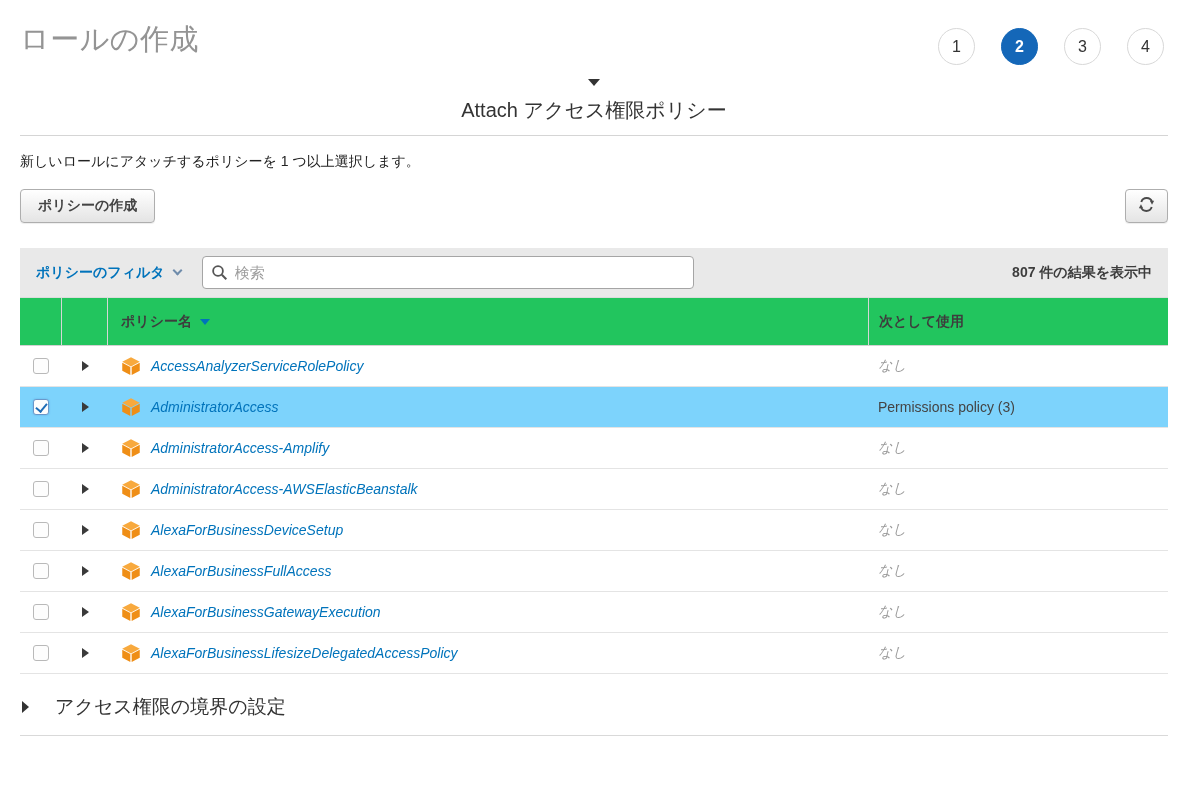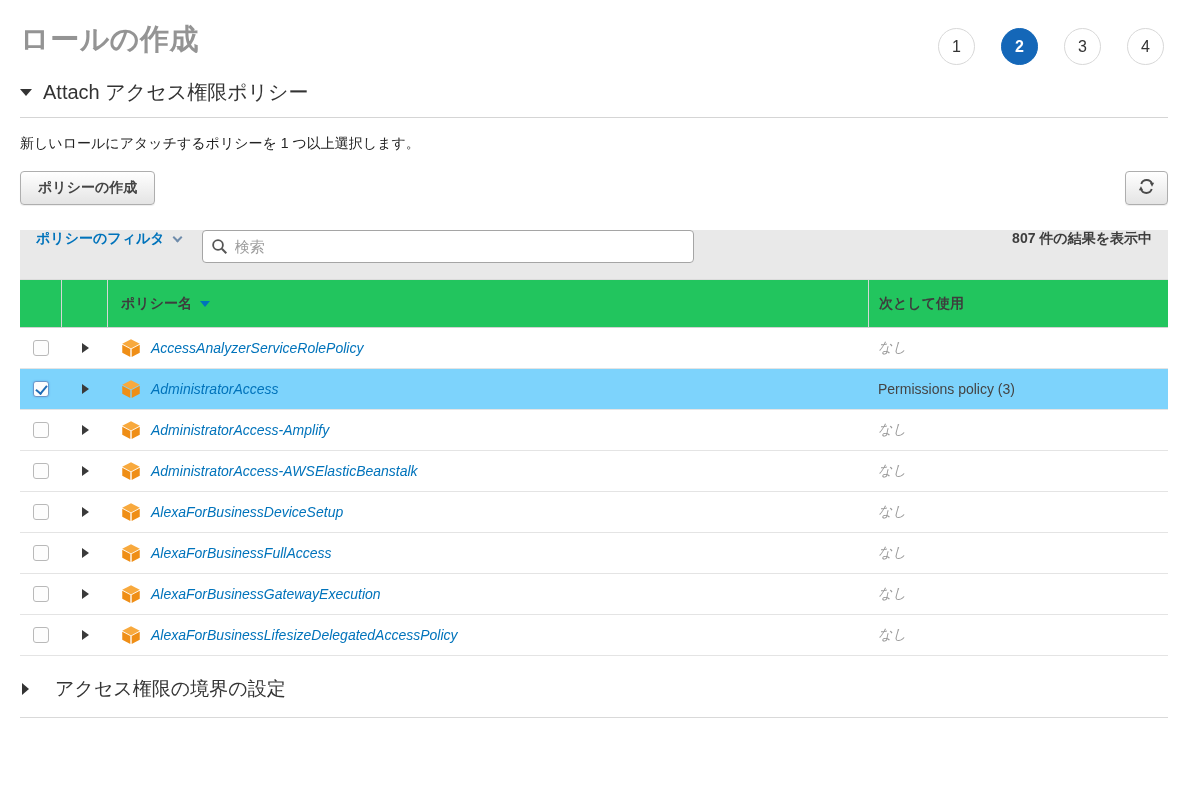--- a/index.html
+++ b/index.html
@@ -6,36 +6,36 @@
   html,body { background:#fff; }
   body {
     width:1200px; height:792px; overflow:hidden;
     font-family:"Liberation Sans","DejaVu Sans",sans-serif;
     color:#333;
   }
   .container { padding:0 32px 0 20px; }
 
   
   .page-header { display:flex; justify-content:space-between; align-items:flex-start; padding-top:20px; }
-  .page-title { font-size:29px; font-weight:700; color:#949494; letter-spacing:.5px; }
+  .page-title { font-size:29px; font-weight:400; color:#949494; letter-spacing:.5px; }
   .steps { display:flex; gap:26px; margin-top:8px; margin-right:4px; }
   .step {
     width:37px; height:37px; border-radius:50%;
     border:1px solid #d8d8d8; background:#fff;
     display:flex; align-items:center; justify-content:center;
     font-size:16px; color:#333;
   }
   .step.active { background:#1467b8; border-color:#1467b8; color:#fff; font-weight:bold; }
 
   
   .section-header {
     display:flex; align-items:center; gap:11px;
     margin-top:14px; padding-bottom:11px;
     border-bottom:1px solid #d5d5d5;
-    font-size:20px; color:#333;
+    font-size:20px; color:#333;flex-direction:column;
   }
   .caret-down { width:0; height:0; border-left:6px solid transparent; border-right:6px solid transparent; border-top:7px solid #333; }
   .caret-right { width:0; height:0; border-top:6px solid transparent; border-bottom:6px solid transparent; border-left:7px solid #333; }
   .section-desc { font-size:14px; color:#222; margin:17px 0 0; }
 
   
   .toolbar { display:flex; justify-content:space-between; align-items:center; margin-top:18px; }
   .aws-btn {
     display:inline-flex; align-items:center; justify-content:center;
     background:linear-gradient(#ffffff,#e4e4e4);
@@ -43,21 +43,21 @@
     padding:0 17px; height:34px;
     font-size:14px; font-weight:bold; color:#444;
     box-shadow:0 1px 1px rgba(0,0,0,.07);
     cursor:pointer;
   }
   .refresh-btn { padding:0 12px; }
 
   
   .table { margin-top:25px; }
   .filter-bar {
-    display:flex; align-items:flex-start;
+    display:flex; align-items:center;
     background:#e9e9e9; border-bottom:1px solid #dcdcdc;
     height:50px; padding:0 16px;
   }
   .filter-link { display:flex; align-items:center; font-size:14px; font-weight:bold; color:#0073bb; cursor:pointer; }
   .chevron-down {
     display:inline-block; width:7px; height:7px; margin-left:9px; margin-top:-4px;
     border-right:2px solid #6f8cab; border-bottom:2px solid #6f8cab;
     transform:rotate(45deg);
   }
   .search-wrap { position:relative; margin-left:21px; }

